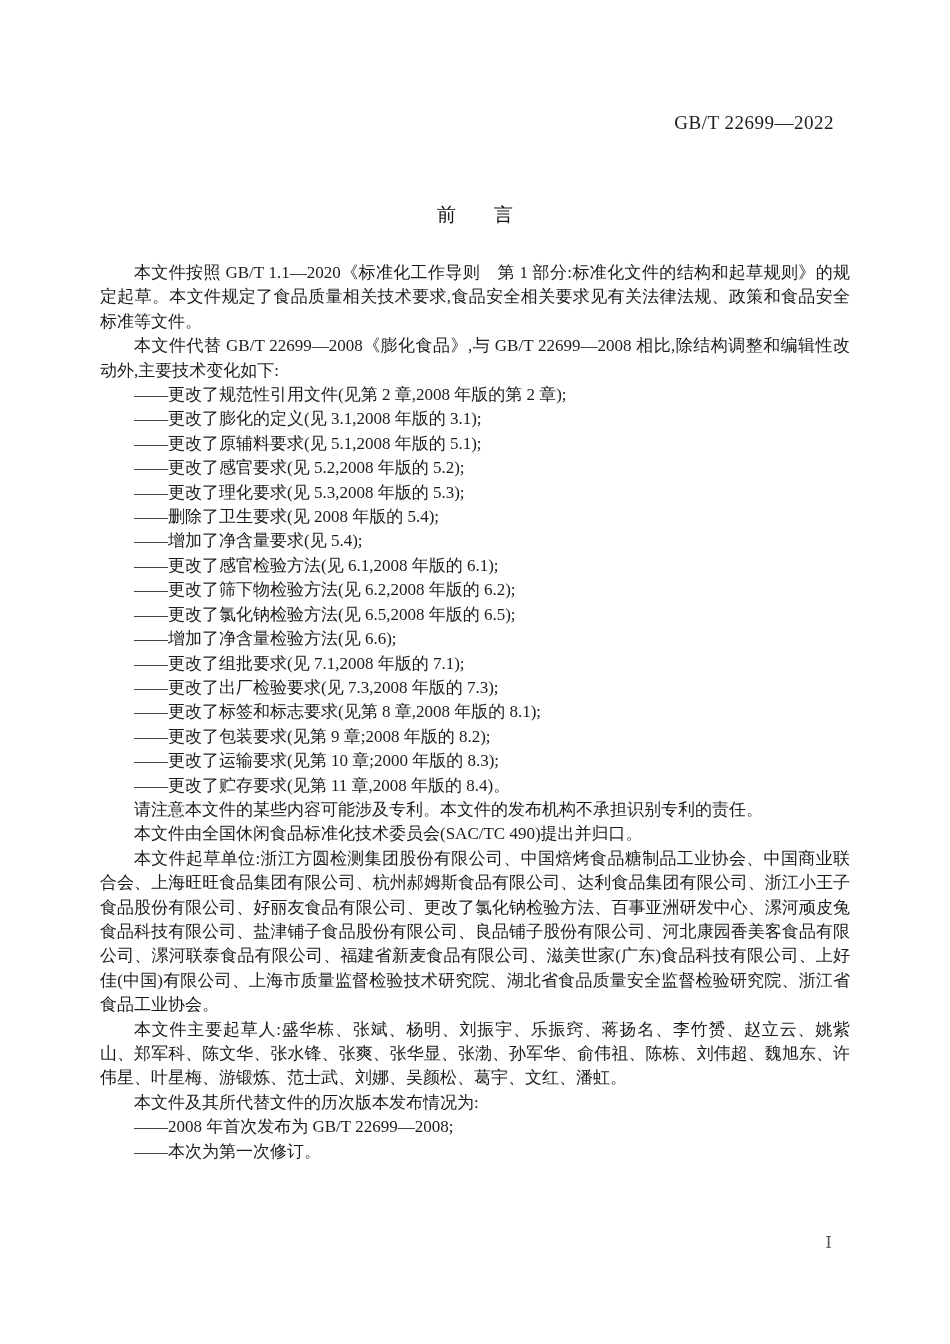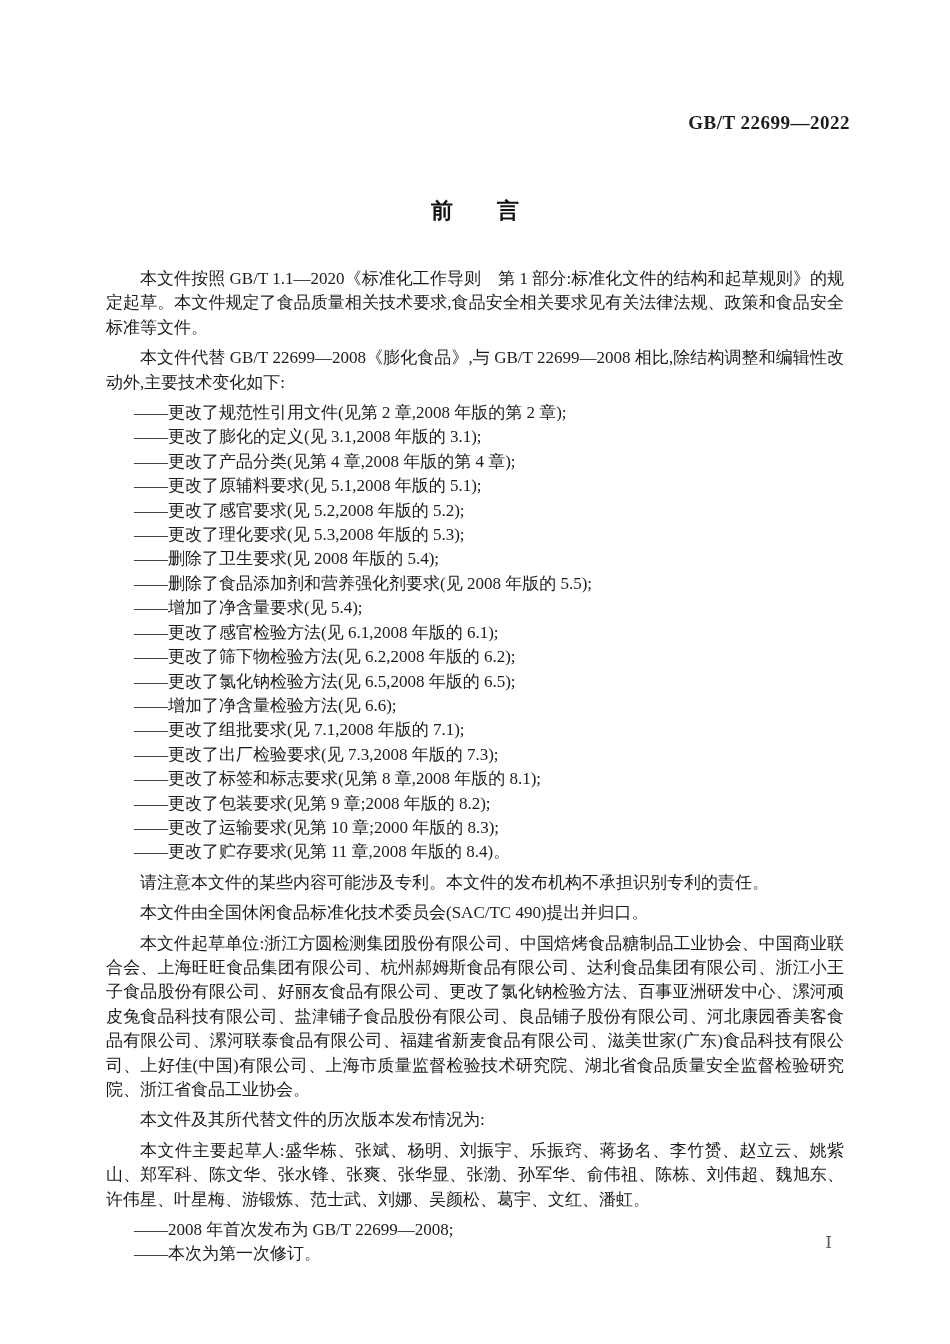--- a/index.html
+++ b/index.html
@@ -6,38 +6,38 @@
   body{
     width:950px;height:1344px;
     background:#ffffff;
     position:relative;
     font-family:"Liberation Serif","DejaVu Serif",serif;
     color:#1c1c1c;
     -webkit-font-smoothing:antialiased;
   }
   .page{position:absolute;inset:0;background:#fff;}
   .doc-code{
-    position:absolute;top:112px;right:100px;
-    font-size:19px;font-weight:bold;
+    position:absolute;top:112px;right:116px;
+    font-size:19px;font-weight:normal;
     letter-spacing:0.5px;
     font-family:"Liberation Serif","DejaVu Serif",serif;
   }
   .fw-title{
-    position:absolute;top:196px;left:0;width:100%;
+    position:absolute;top:202px;left:0;width:100%;
     text-align:center;
-    font-size:22px;font-weight:bold;
+    font-size:19px;font-weight:normal;
     font-family:"Liberation Sans","DejaVu Sans",sans-serif;
     color:#111;
   }
   .content{
     position:absolute;top:261px;left:100px;width:750px;
     font-size:17px;line-height:24.4px;
     text-align:justify;
   }
-  .content p{margin:6px;padding:0;text-indent:2em;}
+  .content p{margin:0;padding:0;text-indent:2em;}
   .content .li{margin:0;padding:0;text-indent:2em;}
   .page-num{
     position:absolute;top:1232px;right:118px;
     font-size:17px;color:#5a5a5a;
     font-family:"Liberation Serif","DejaVu Serif",serif;
   }
 </style>
 </head>
 <body>
 
@@ -52,31 +52,29 @@
     <p>本文件按照 GB/T 1.1—2020《标准化工作导则　第 1 部分:标准化文件的结构和起草规则》的规定起草。本文件规定了食品质量相关技术要求,食品安全相关要求见有关法律法规、政策和食品安全标准等文件。</p>
 
     <p>本文件代替 GB/T 22699—2008《膨化食品》,与 GB/T 22699—2008 相比,除结构调整和编辑性改动外,主要技术变化如下:</p>
 
     <div>
 
         <p class="li">——更改了规范性引用文件(见第 2 章,2008 年版的第 2 章);</p>
 
         <p class="li">——更改了膨化的定义(见 3.1,2008 年版的 3.1);</p>
 
-        <p class="li">——更改了产品分类(见第 4 章,2008 年版的第 4 章);</p>
 
         <p class="li">——更改了原辅料要求(见 5.1,2008 年版的 5.1);</p>
 
         <p class="li">——更改了感官要求(见 5.2,2008 年版的 5.2);</p>
 
         <p class="li">——更改了理化要求(见 5.3,2008 年版的 5.3);</p>
 
         <p class="li">——删除了卫生要求(见 2008 年版的 5.4);</p>
 
-        <p class="li">——删除了食品添加剂和营养强化剂要求(见 2008 年版的 5.5);</p>
 
         <p class="li">——增加了净含量要求(见 5.4);</p>
 
         <p class="li">——更改了感官检验方法(见 6.1,2008 年版的 6.1);</p>
 
         <p class="li">——更改了筛下物检验方法(见 6.2,2008 年版的 6.2);</p>
 
         <p class="li">——更改了氯化钠检验方法(见 6.5,2008 年版的 6.5);</p>
 
         <p class="li">——增加了净含量检验方法(见 6.6);</p>
@@ -94,23 +92,23 @@
 
         <p class="li">——更改了贮存要求(见第 11 章,2008 年版的 8.4)。</p>
       </div>
 
     <p>请注意本文件的某些内容可能涉及专利。本文件的发布机构不承担识别专利的责任。</p>
 
     <p>本文件由全国休闲食品标准化技术委员会(SAC/TC 490)提出并归口。</p>
 
     <p>本文件起草单位:浙江方圆检测集团股份有限公司、中国焙烤食品糖制品工业协会、中国商业联合会、上海旺旺食品集团有限公司、杭州郝姆斯食品有限公司、达利食品集团有限公司、浙江小王子食品股份有限公司、好丽友食品有限公司、更改了氯化钠检验方法、百事亚洲研发中心、漯河顽皮兔食品科技有限公司、盐津铺子食品股份有限公司、良品铺子股份有限公司、河北康园香美客食品有限公司、漯河联泰食品有限公司、福建省新麦食品有限公司、滋美世家(广东)食品科技有限公司、上好佳(中国)有限公司、上海市质量监督检验技术研究院、湖北省食品质量安全监督检验研究院、浙江省食品工业协会。</p>
 
+    <p>本文件主要起草人:盛华栋、张斌、杨明、刘振宇、乐振窍、蒋扬名、李竹赟、赵立云、姚紫山、郑军科、陈文华、张水锋、张爽、张华显、张渤、孙军华、俞伟祖、陈栋、刘伟超、魏旭东、许伟星、叶星梅、游锻炼、范士武、刘娜、吴颜松、葛宇、文红、潘虹。</p>
+
     <p>本文件及其所代替文件的历次版本发布情况为:</p>
-
-    <p>本文件主要起草人:盛华栋、张斌、杨明、刘振宇、乐振窍、蒋扬名、李竹赟、赵立云、姚紫山、郑军科、陈文华、张水锋、张爽、张华显、张渤、孙军华、俞伟祖、陈栋、刘伟超、魏旭东、许伟星、叶星梅、游锻炼、范士武、刘娜、吴颜松、葛宇、文红、潘虹。</p>
 
     <div>
 
         <p class="li">——2008 年首次发布为 GB/T 22699—2008;</p>
 
         <p class="li">——本次为第一次修订。</p>
       </div>
 
   </div>
 

